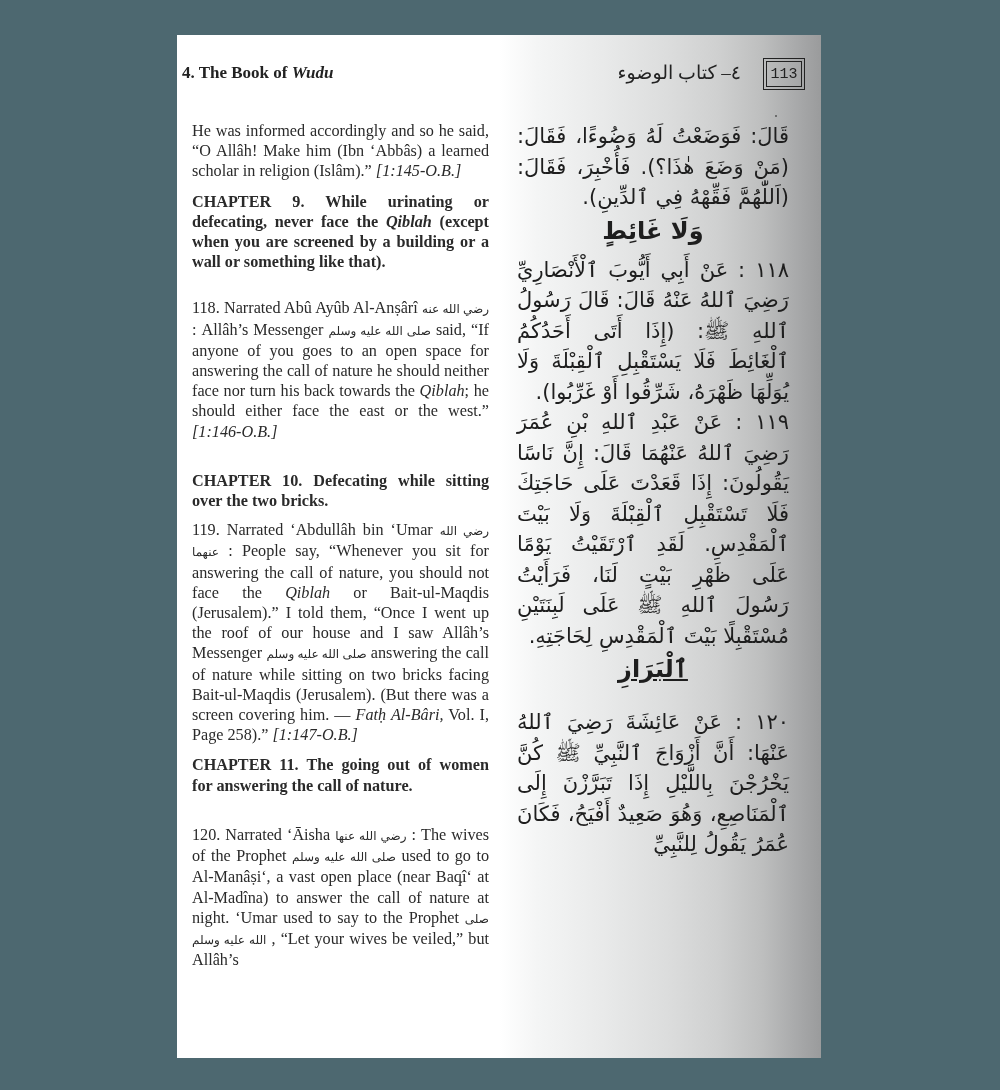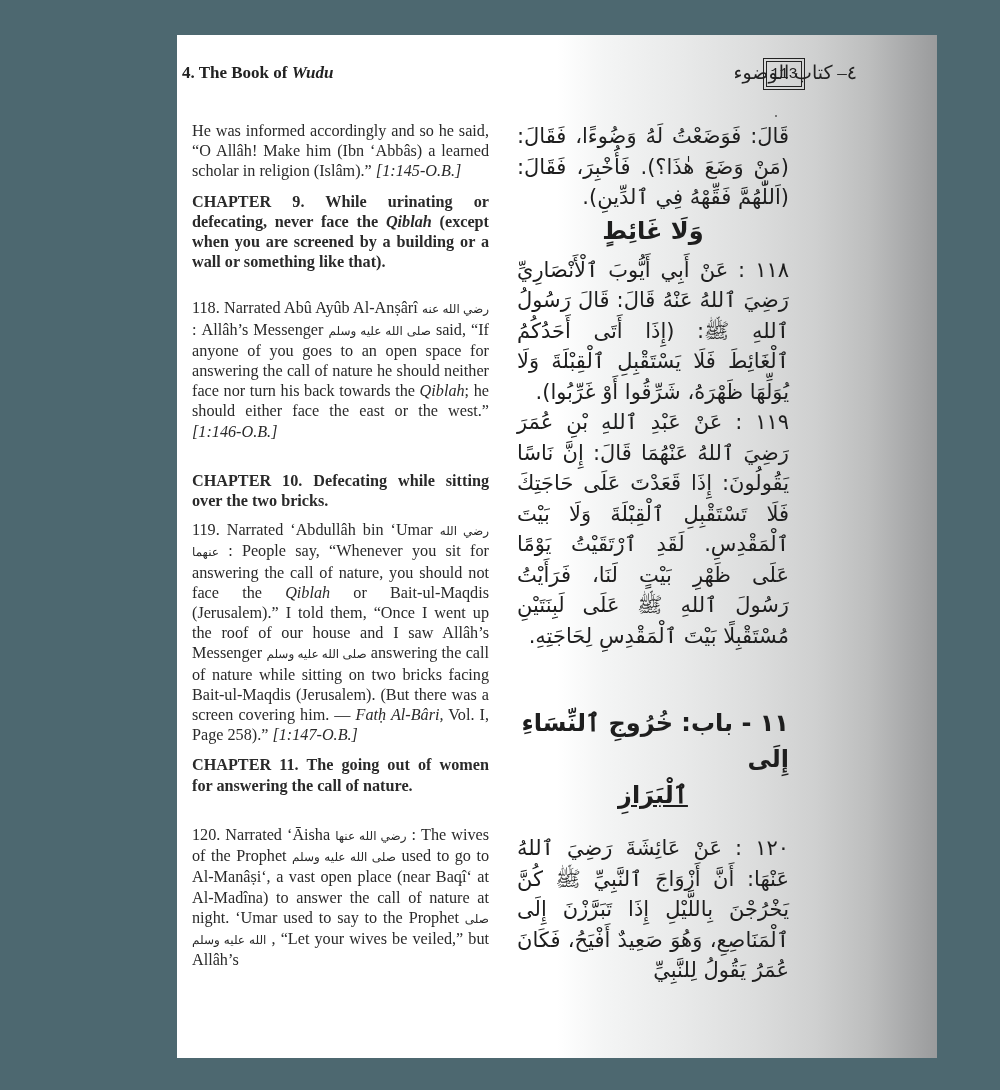--- a/index.html
+++ b/index.html
@@ -4,21 +4,21 @@
   <style>
     html, body { margin: 0; padding: 0; }
     body {
       width: 1000px; height: 1090px;
       background: #4d6870;
       position: relative; overflow: hidden;
       font-family: "Liberation Serif", "DejaVu Serif", serif;
     }
     .page {
       position: absolute; left: 177px; top: 35px;
-      width: 760px; height: 1023px;
+      width: 644px; height: 1023px;
       background: linear-gradient(to right, #ffffff 0%, #ffffff 50%, #f4f5f5 56%, #e9eaea 66%, #dcdddd 76%, #cfd0d0 84%, #bdbebe 91%, #a9aaab 96%, #9a9b9c 100%);
       overflow: hidden;
     }
     .header-left {
       position: absolute; left: 5px; top: 28px;
       font-size: 17px; font-weight: bold; color: #222;
     }
     .header-left i { font-style: italic; }
     .header-right {
       position: absolute; right: 80px; top: 26px;
@@ -96,17 +96,16 @@
     <p>
       <span class="num">120.</span><span> Narrated ‘Āisha </span><span class="ar-small">رضي الله عنها</span><span> : The wives of the Prophet </span><span class="ar-small">صلى الله عليه وسلم</span><span> used to go to Al-Manâṣi‘, a vast open place (near Baqî‘ at Al-Madîna) to answer the call of nature at night. ‘Umar used to say to the Prophet </span><span class="ar-small">صلى الله عليه وسلم</span><span> , “Let your wives be veiled,” but Allâh’s</span>
     </p>
   </div>
 
   <div class="col-ar">
     <p>قَالَ: فَوَضَعْتُ لَهُ وَضُوءًا، فَقَالَ: (مَنْ وَضَعَ هٰذَا؟). فَأُخْبِرَ، فَقَالَ: (اَللّٰهُمَّ فَقِّهْهُ فِي ٱلدِّينِ).</p>
     <p class="bab center" style="margin-bottom:6px;">وَلَا غَائِطٍ</p>
     <p>١١٨ : عَنْ أَبِي أَيُّوبَ ٱلْأَنْصَارِيِّ رَضِيَ ٱللهُ عَنْهُ قَالَ: قَالَ رَسُولُ ٱللهِ ﷺ: (إِذَا أَتَى أَحَدُكُمُ ٱلْغَائِطَ فَلَا يَسْتَقْبِلِ ٱلْقِبْلَةَ وَلَا يُوَلِّهَا ظَهْرَهُ، شَرِّقُوا أَوْ غَرِّبُوا).</p>
     <p>١١٩ : عَنْ عَبْدِ ٱللهِ بْنِ عُمَرَ رَضِيَ ٱللهُ عَنْهُمَا قَالَ: إِنَّ نَاسًا يَقُولُونَ: إِذَا قَعَدْتَ عَلَى حَاجَتِكَ فَلَا تَسْتَقْبِلِ ٱلْقِبْلَةَ وَلَا بَيْتَ ٱلْمَقْدِسِ. لَقَدِ ٱرْتَقَيْتُ يَوْمًا عَلَى ظَهْرِ بَيْتٍ لَنَا، فَرَأَيْتُ رَسُولَ ٱللهِ ﷺ عَلَى لَبِنَتَيْنِ مُسْتَقْبِلًا بَيْتَ ٱلْمَقْدِسِ لِحَاجَتِهِ.</p>
-    <p class="bab" style="margin-top:54px;">١١ - باب: خُرُوجِ ٱلنِّسَاءِ إِلَى</p>
     <p class="bab center" style="margin-bottom:20px;text-decoration:underline;">ٱلْبَرَازِ</p>
     <p>١٢٠ : عَنْ عَائِشَةَ رَضِيَ ٱللهُ عَنْهَا: أَنَّ أَزْوَاجَ ٱلنَّبِيِّ ﷺ كُنَّ يَخْرُجْنَ بِاللَّيْلِ إِذَا تَبَرَّزْنَ إِلَى ٱلْمَنَاصِعِ، وَهُوَ صَعِيدٌ أَفْيَحُ، فَكَانَ عُمَرُ يَقُولُ لِلنَّبِيِّ</p>
   </div>
 </div>
 
 </body></html>

